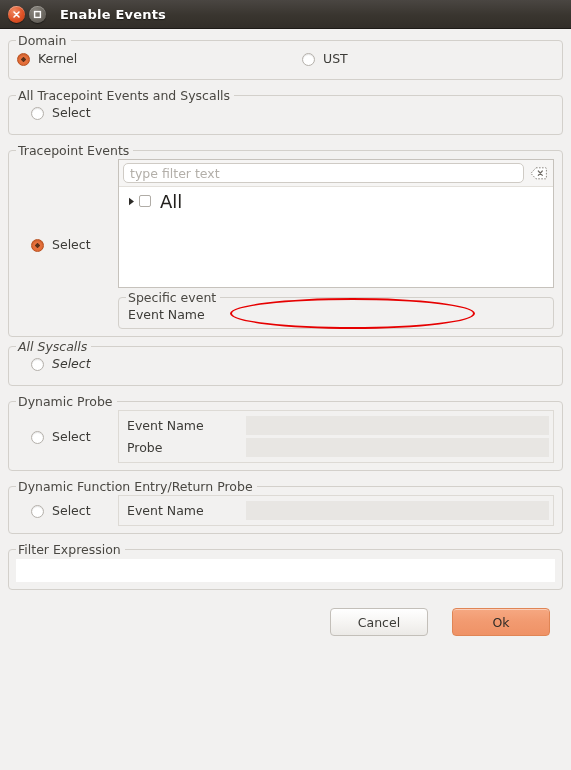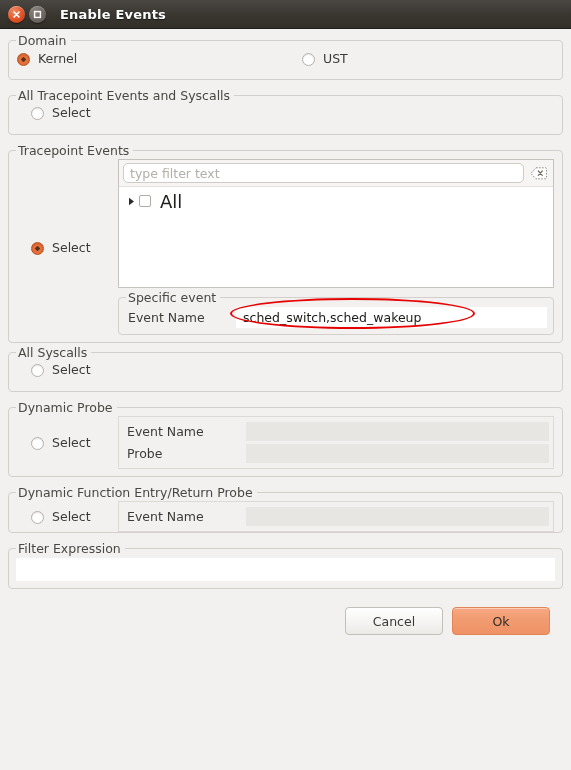--- a/index.html
+++ b/index.html
@@ -311,21 +311,21 @@
     box-sizing: border-box;
     width: 100%;
   }
 
   
   .footer {
     display: flex;
     justify-content: flex-end;
     align-items: center;
     padding: 18px 13px 0 0;
-    gap: 9px;
+    gap: 24px;
   }
   .btn {
     min-width: 98px;
     height: 28px;
     border-radius: 4px;
     display: flex;
     align-items: center;
     justify-content: center;
     font-size: 12.5px;
     box-sizing: border-box;
@@ -422,31 +422,30 @@
                 <span class="checkbox"></span>
                 <span class="tree-label">All</span>
               </div>
             </div>
           </div>
 
           <div class="inner-group">
             <div class="group-title">Specific event</div>
             <div class="field-row">
               <div class="field-label">Event Name</div>
-              <div class="field-input">sched_switch,sched_wakeup</div>
               <div class="ellipse" style="left:105px; top:-9px; width:245px; height:31px;"></div>
             </div>
           </div>
         </div>
 
       </div>
     </div>
   </div>
 
-  <div class="group" style="">
+  <div class="group" style="font-style:italic;">
     <div class="group-title">All Syscalls</div>
     <div class="group-body" style="padding-top:9px;padding-bottom:6px;">
       <div class="radio-row" style="padding-left:14px;">
         <span class="radio"></span>
         <span class="radio-label">Select</span>
       </div>
     </div>
   </div>
 
   <div class="group" style="margin-top:15px;padding:0 8px 7px 8px;">
@@ -466,21 +465,21 @@
           </div>
           <div class="probe-row">
             <div class="probe-label">Probe</div>
             <div class="probe-input"></div>
           </div>
         </div>
       </div>
     </div>
   </div>
 
-  <div class="group" style="margin-top:15px;padding:0 8px 0 8px;">
+  <div class="group" style="margin-top:15px;padding:0 8px 7px 8px;">
     <div class="group-title">Dynamic Function Entry/Return Probe</div>
     <div class="group-body" style="padding-top:8px;">
       <div class="probe-wrap">
         <div class="probe-left">
           <div class="radio-row" style="padding-left:14px;">
             <span class="radio"></span>
             <span class="radio-label">Select</span>
           </div>
         </div>
         <div class="probe-right">

